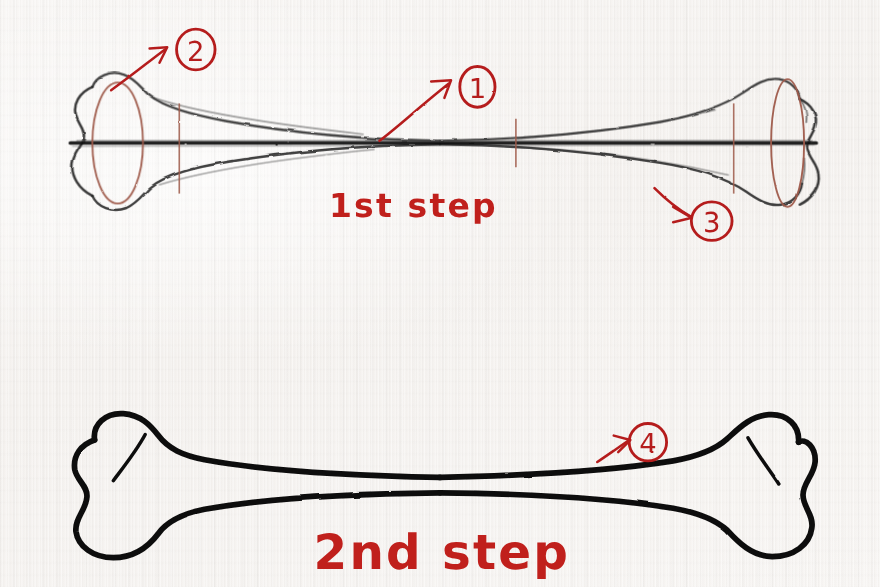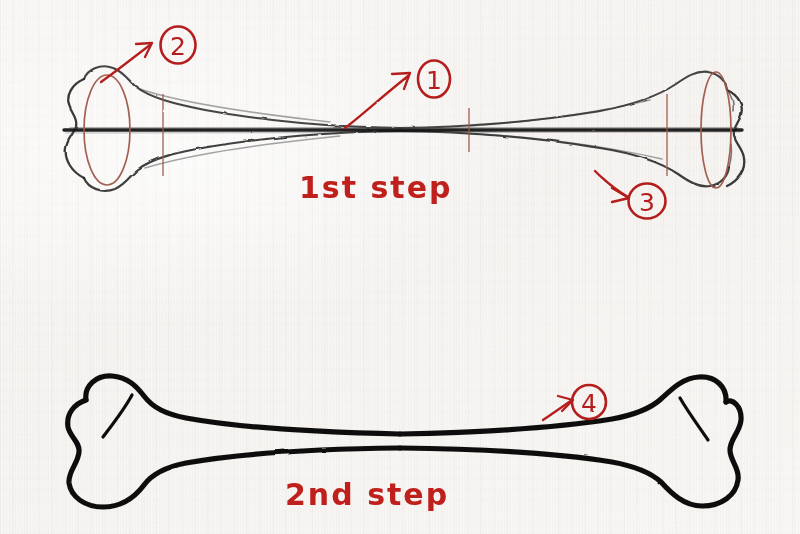--- a/index.html
+++ b/index.html
@@ -60,21 +60,21 @@
     transform-origin: left center;
   }
   #label-1st {
     left: 299px;
     top: 170px;
     font-size: 30px;
   }
   #label-2nd {
     left: 285px;
     top: 477px;
-    font-size: 30px;
+    font-size: 44px;
   }
 </style>
 </head>
 <body>
 
 <div id="stage" style="background: rgb(246, 244, 242);">
 
   <div id="paper-texture"></div>
 
   <svg id="art" viewBox="0 0 800 534" width="800" height="534">

